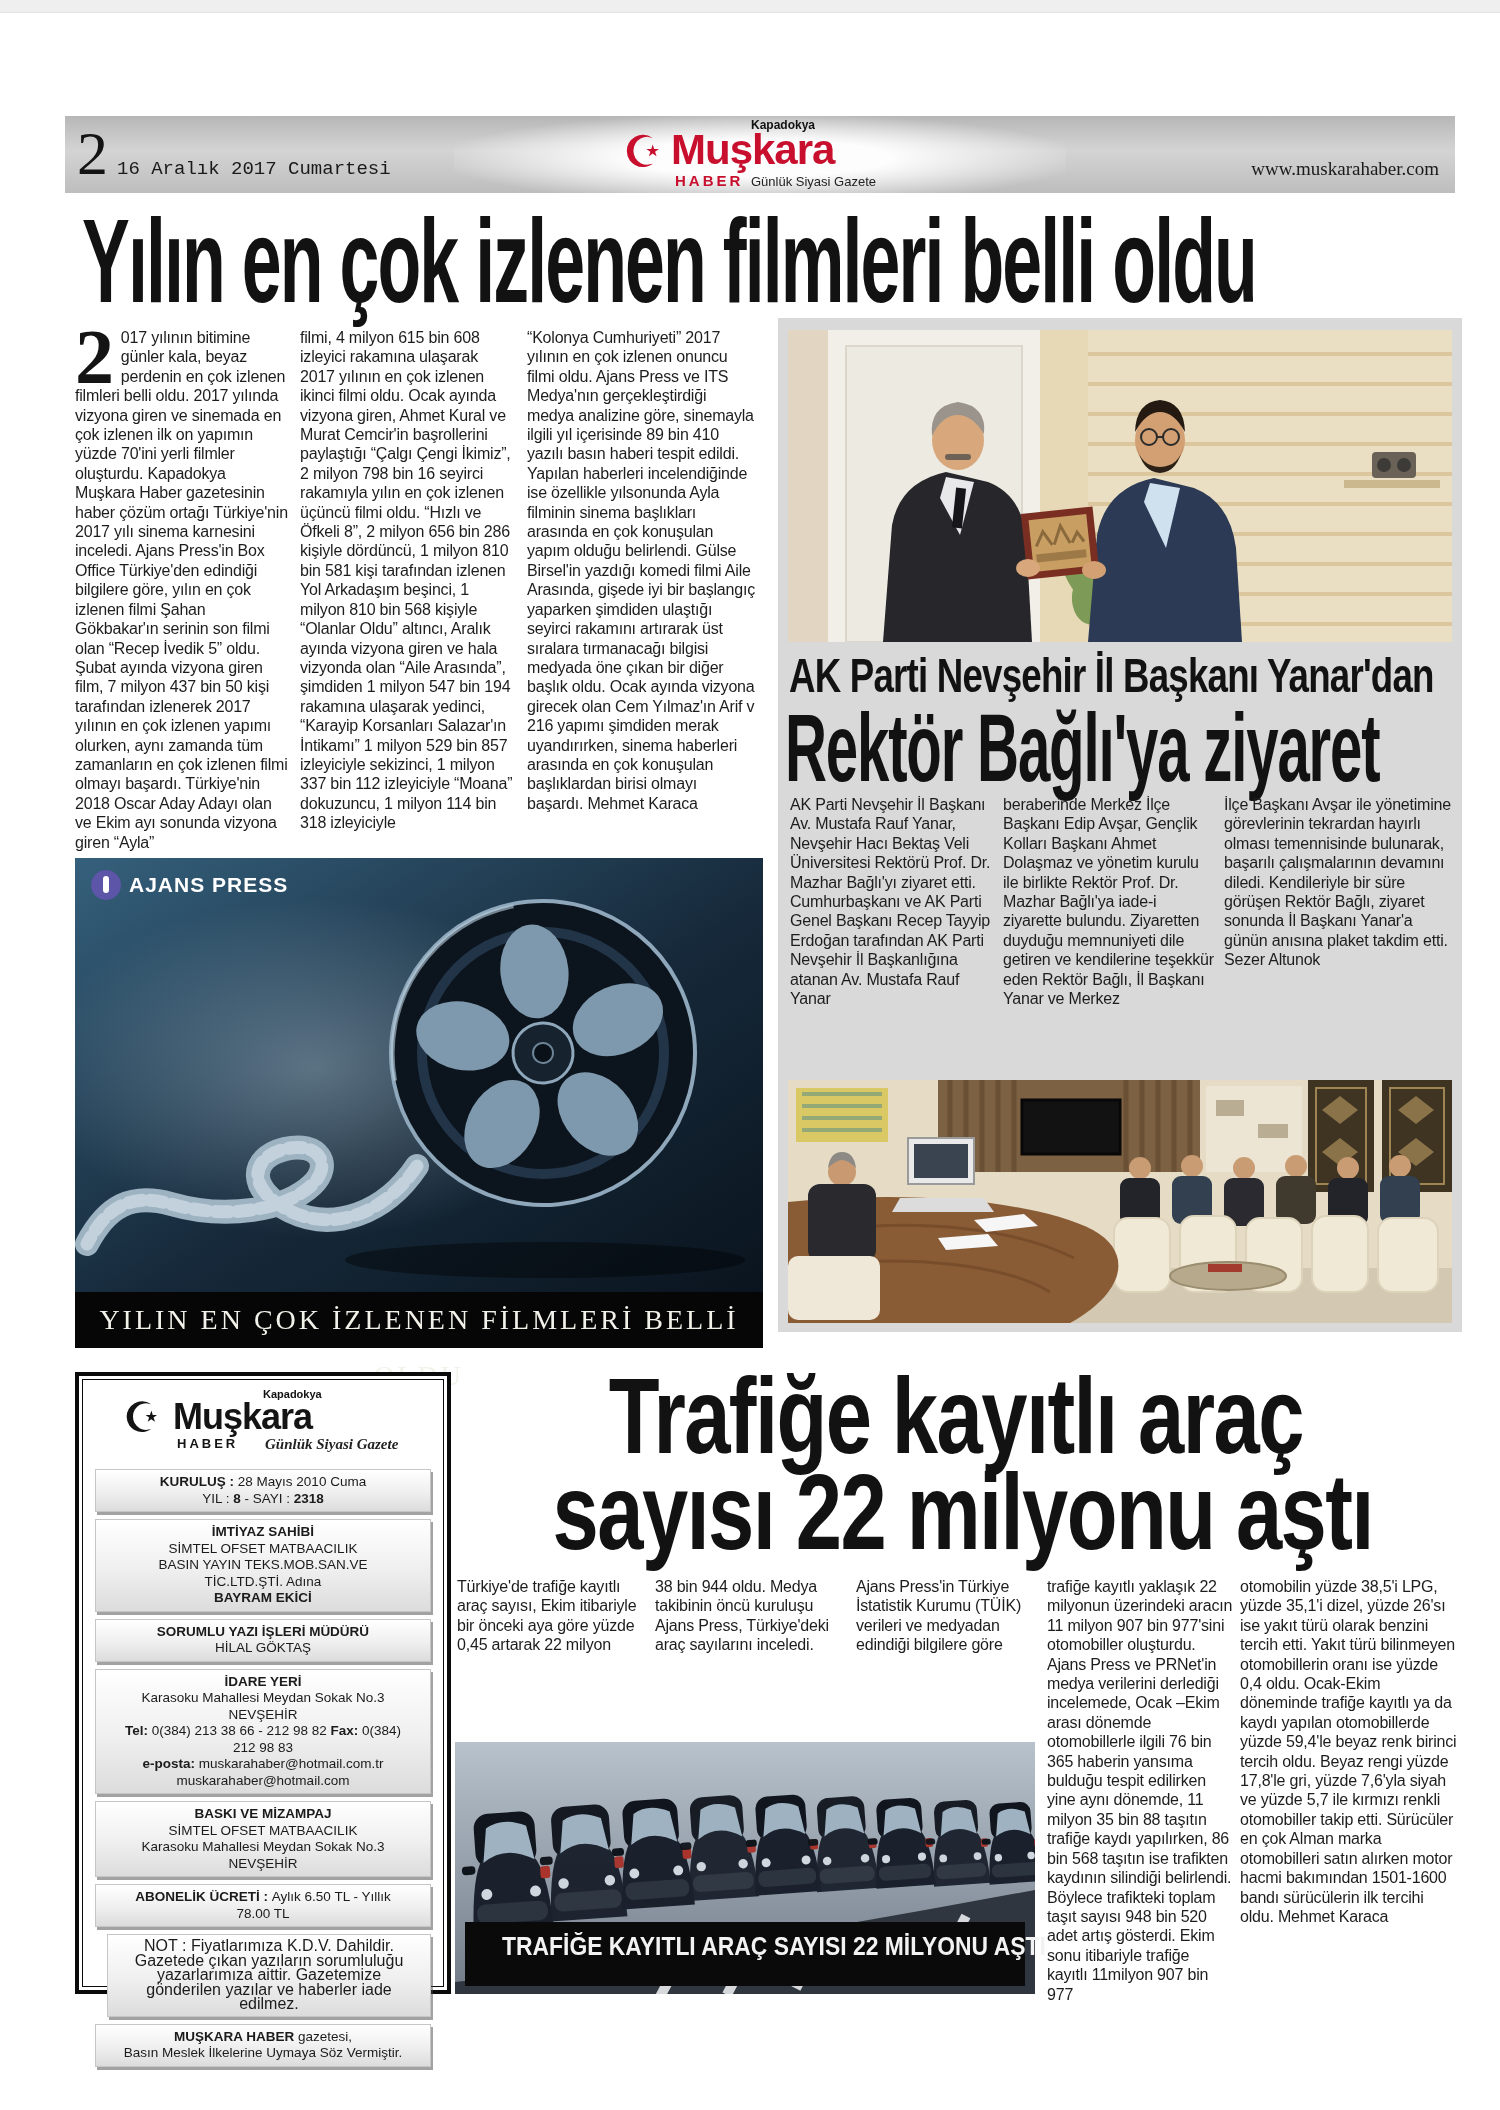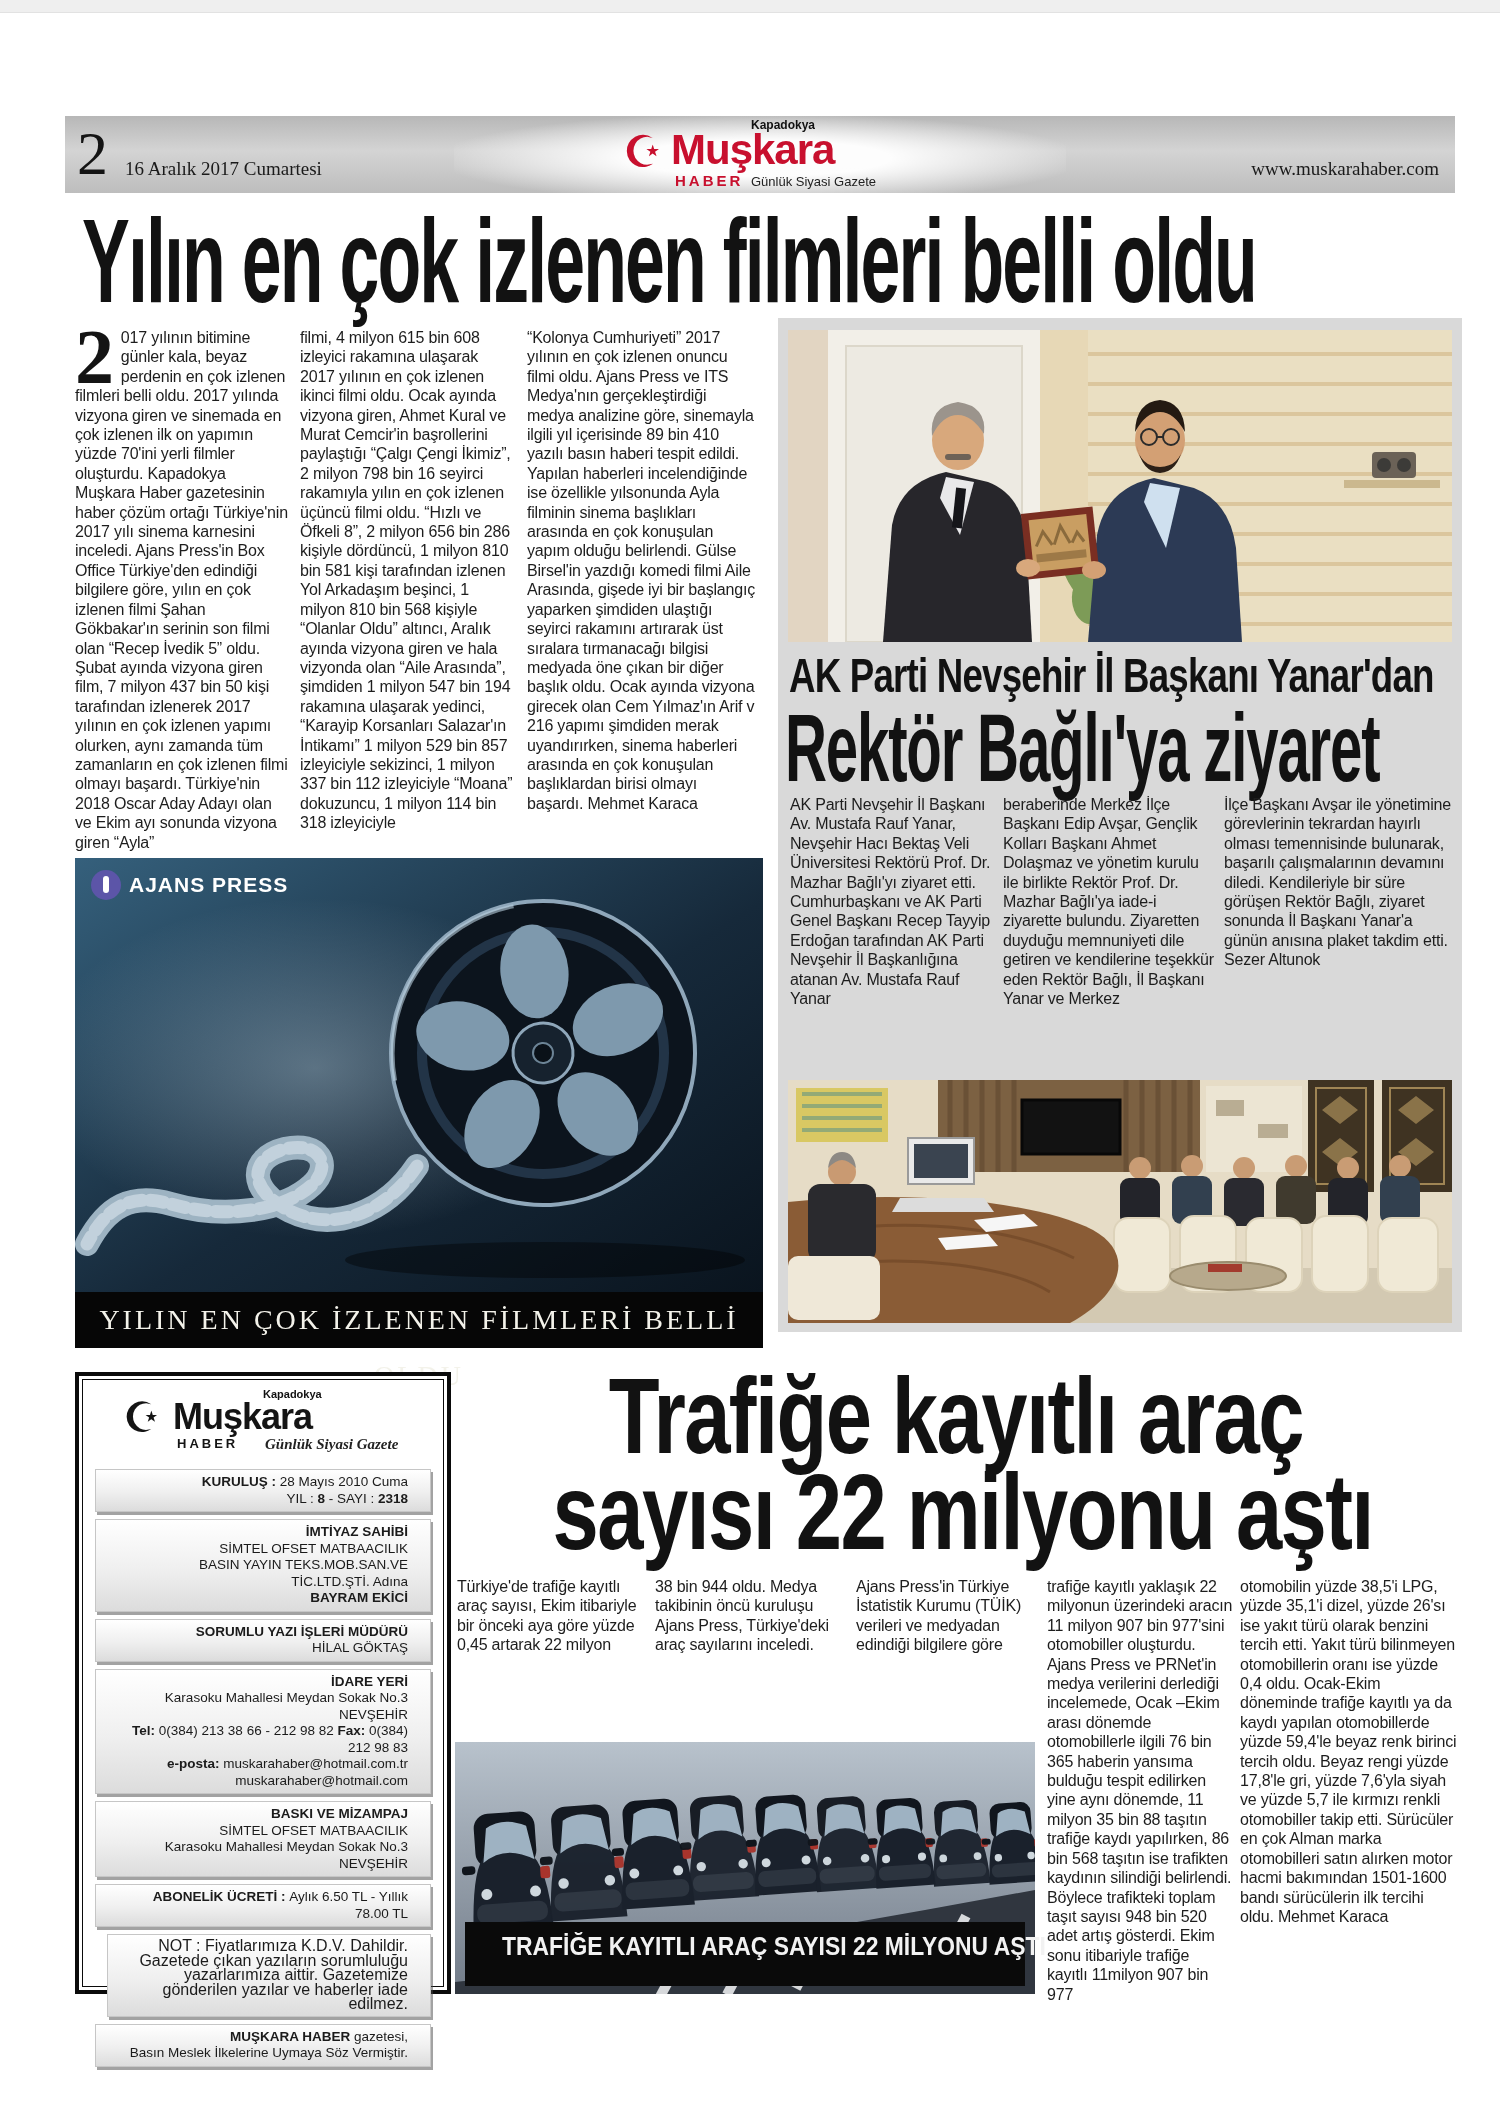--- a/index.html
+++ b/index.html
@@ -9,21 +9,21 @@
 
   
   .top-strip{left:0;top:0;width:1500px;height:12px;background:#efefef;border-bottom:1px solid #e2e2e2;}
 
   
   .banner{left:65px;top:116px;width:1390px;height:77px;
           background:linear-gradient(180deg,#b7b7b7,#d4d4d4 45%,#bdbdbd);}
   .banner::after{content:"";position:absolute;left:28%;top:0;width:44%;height:100%;
           background:radial-gradient(ellipse at 50% 55%,rgba(255,255,255,.96) 30%,rgba(255,255,255,0) 75%);}
   .pagenum{left:12px;top:2px;font-family:"Liberation Serif",serif;font-size:62px;line-height:70px;color:#141414;}
-  .hdate{left:60px;top:42px;font-family:Liberation Serif, serif;font-size:19px;color:#1a1a1a;}
+  .hdate{left:52px;top:42px;font-family:Liberation Mono, monospace;font-size:19px;color:#1a1a1a;}
   .hsite{right:16px;top:42px;font-family:"Liberation Serif",serif;font-size:19px;color:#1a1a1a;}
   .hlogo{left:558px;top:2px;width:300px;height:74px;z-index:3;}
 
   .brand-ico{font-size:44px;line-height:44px;}
   .brand-region{font-size:12px;font-weight:700;color:#111;}
   .brand-name{font-weight:700;letter-spacing:-1px;}
   .brand-haber{font-weight:700;letter-spacing:3px;}
   .brand-tag{color:#222;}
 
   .hlogo .brand-ico{position:absolute;left:0;top:12px;color:#c8102e;}
@@ -75,21 +75,21 @@
          padding:12px 16px 10px 16px;display:flex;flex-direction:column;gap:7px;}
   .klogo{position:relative;height:74px;flex:0 0 auto;}
   .klogo .brand-ico{position:absolute;left:28px;top:8px;color:#141414;font-size:42px;}
   .klogo .brand-region{position:absolute;left:168px;top:0;font-size:11px;}
   .klogo .brand-name{position:absolute;left:78px;top:8px;font-size:36px;color:#141414;}
   .klogo .brand-haber{position:absolute;left:82px;top:48px;font-size:13px;color:#141414;}
   .klogo .brand-tag{position:absolute;left:170px;top:48px;font-size:15px;
         font-family:"Liberation Serif",serif;font-style:italic;font-weight:700;}
   .bar{background:linear-gradient(180deg,#ffffff 0%,#efefef 55%,#dcdcdc 100%);
        border:1px solid #c6c6c6;box-shadow:2px 3px 0 rgba(70,70,70,.5);
-       text-align:right;padding:4px 22px;font-size:13.5px;line-height:16.5px;color:#1b1b1b;}
+       text-align:center;padding:4px 22px;font-size:13.5px;line-height:16.5px;color:#1b1b1b;}
   .bar b{font-weight:700;}
   .bar.small{font-size:16px;line-height:14.5px;margin-left:12px;}
   svg{display:block;}
 </style>
 </head>
 <body>
 
 <div class="abs top-strip"></div>
 
 <div class="abs banner">

